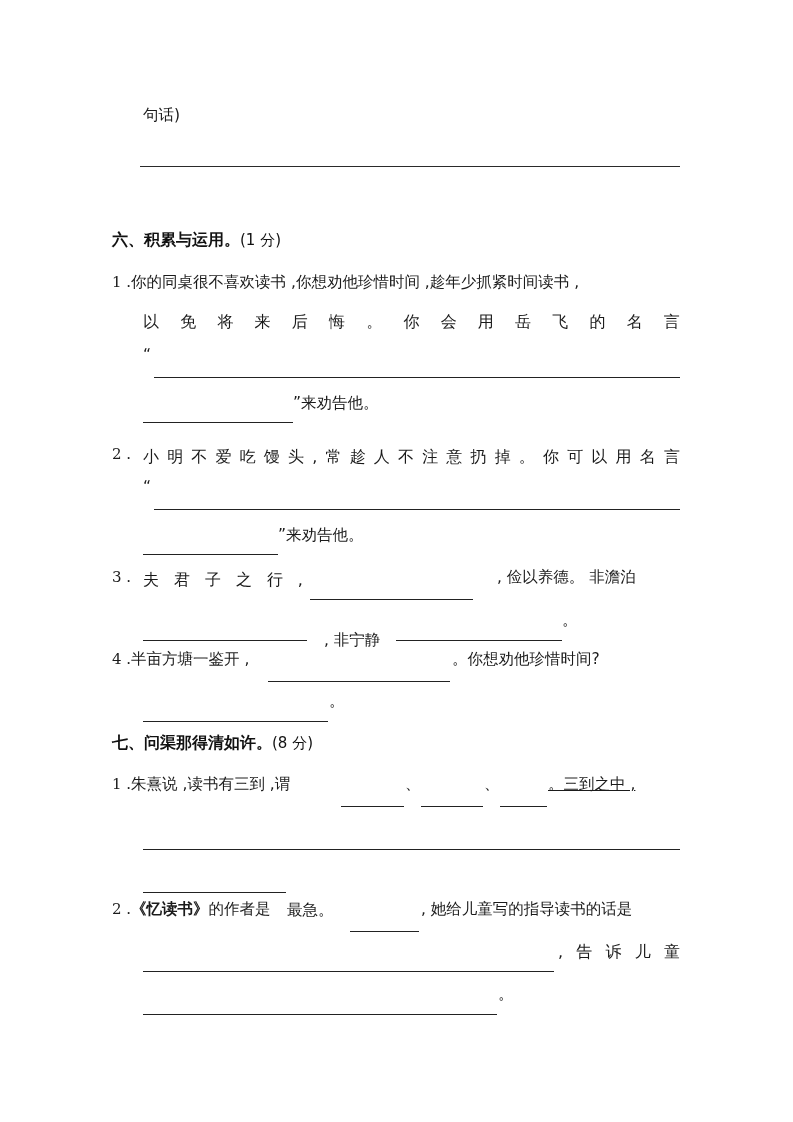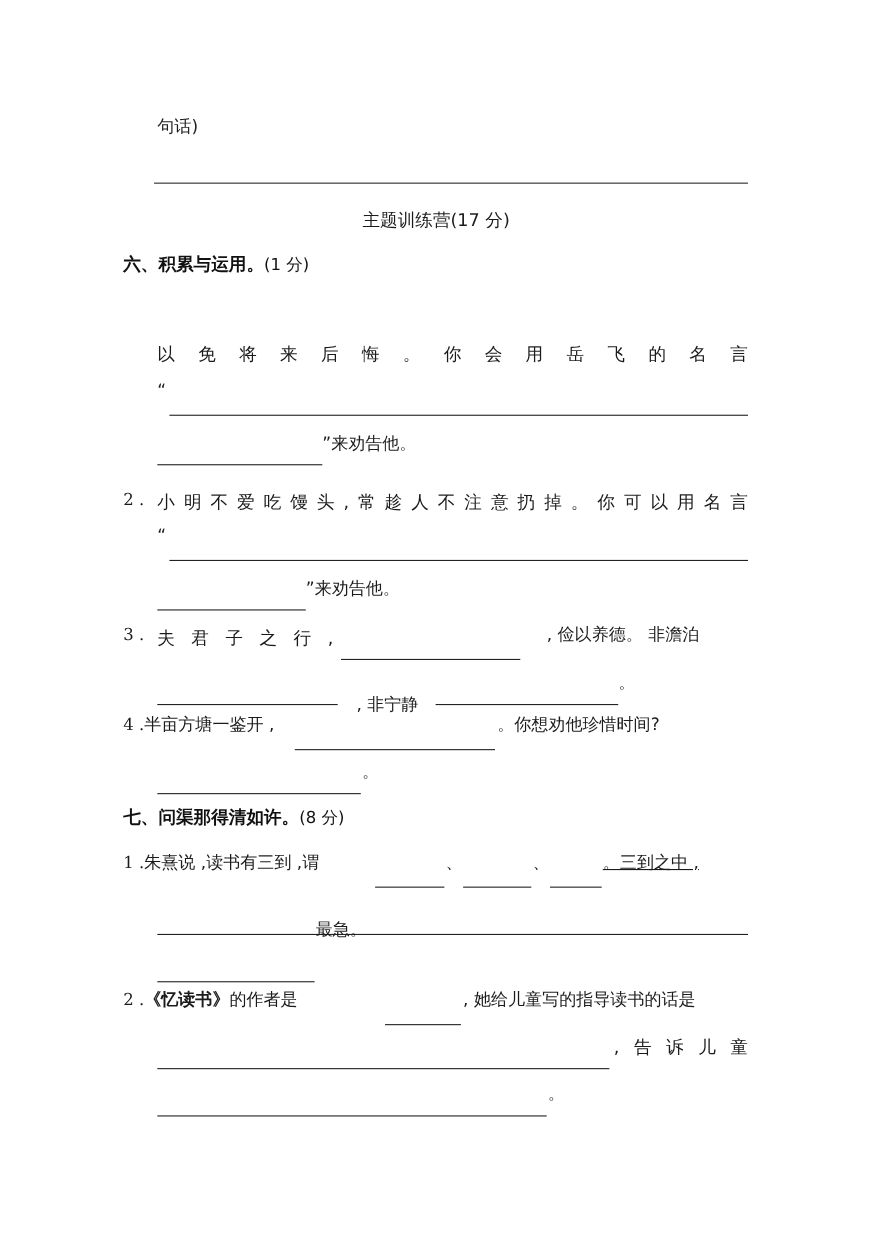--- a/index.html
+++ b/index.html
@@ -91,26 +91,30 @@
 </style>
 </head>
 <body>
 
 <div class="page">
 
   <div class="line" style="left:143px; top:108px; position:absolute;text-align:right;">句话)</div>
 
   <div class="rule" style="left:140px; top:166px; width:540px;"></div>
 
-  <div class="center-title" style="top:190px;">主题训练营(17 分)</div>
 
   <div class="sec-head" style="position:absolute; left:112px; top:230px;">
     <span>六、积累与运用。</span><span class="pts">(1 分)</span>
   </div>
 
+  <div style="position:absolute; left:112px; top:272px; width:570px;">
+    <div class="q-line" style="white-space:nowrap;">
+      <span class="num">1 .</span><span>你的同桌很不喜欢读书 ,你想劝他珍惜时间 ,趁年少抓紧时间读书 ,</span>
+    </div>
+  </div>
   <div class="spread" style="position:absolute; left:143px; top:312px; width:537px;">
     <span>以</span>
     <span>免</span>
     <span>将</span>
     <span>来</span>
     <span>后</span>
     <span>悔</span>
     <span>。</span>
     <span>你</span>
     <span>会</span>
@@ -197,21 +201,21 @@
   </div>
   <div class="blank" style="position:absolute; left:341px; top:792px; width:63px;"></div>
   <div class="line" style="position:absolute; left:405px; top:777px;">、</div>
   <div class="blank" style="position:absolute; left:421px; top:792px; width:62px;"></div>
   <div class="line" style="position:absolute; left:484px; top:777px;">、</div>
   <div class="blank" style="position:absolute; left:500px; top:792px; width:47px;"></div>
   <div class="line" style="position:absolute; left:548px; top:777px;text-decoration:underline;">。三到之中 ,</div>
 
   <div class="blank" style="position:absolute; left:143px; top:835px; width:537px;"></div>
   <div class="blank" style="position:absolute; left:143px; top:878px; width:143px;"></div>
-  <div class="line" style="position:absolute; left:287px; top:838px;">最急。</div>
+  <div class="line" style="position:absolute; left:287px; top:903px;">最急。</div>
 
   <div class="line" style="position:absolute; left:112px; top:902px;">
     <span class="num">2 .</span><span class="bold-title">《忆读书》</span><span>的作者是</span>
   </div>
   <div class="blank" style="position:absolute; left:350px; top:917px; width:69px;"></div>
   <div class="line" style="position:absolute; left:421px; top:902px;">, 她给儿童写的指导读书的话是</div>
 
   <div class="blank" style="position:absolute; left:143px; top:957px; width:411px;"></div>
   <div class="spread-narrow" style="position:absolute; left:558px; top:942px; width:122px;">
     <span>,</span>

